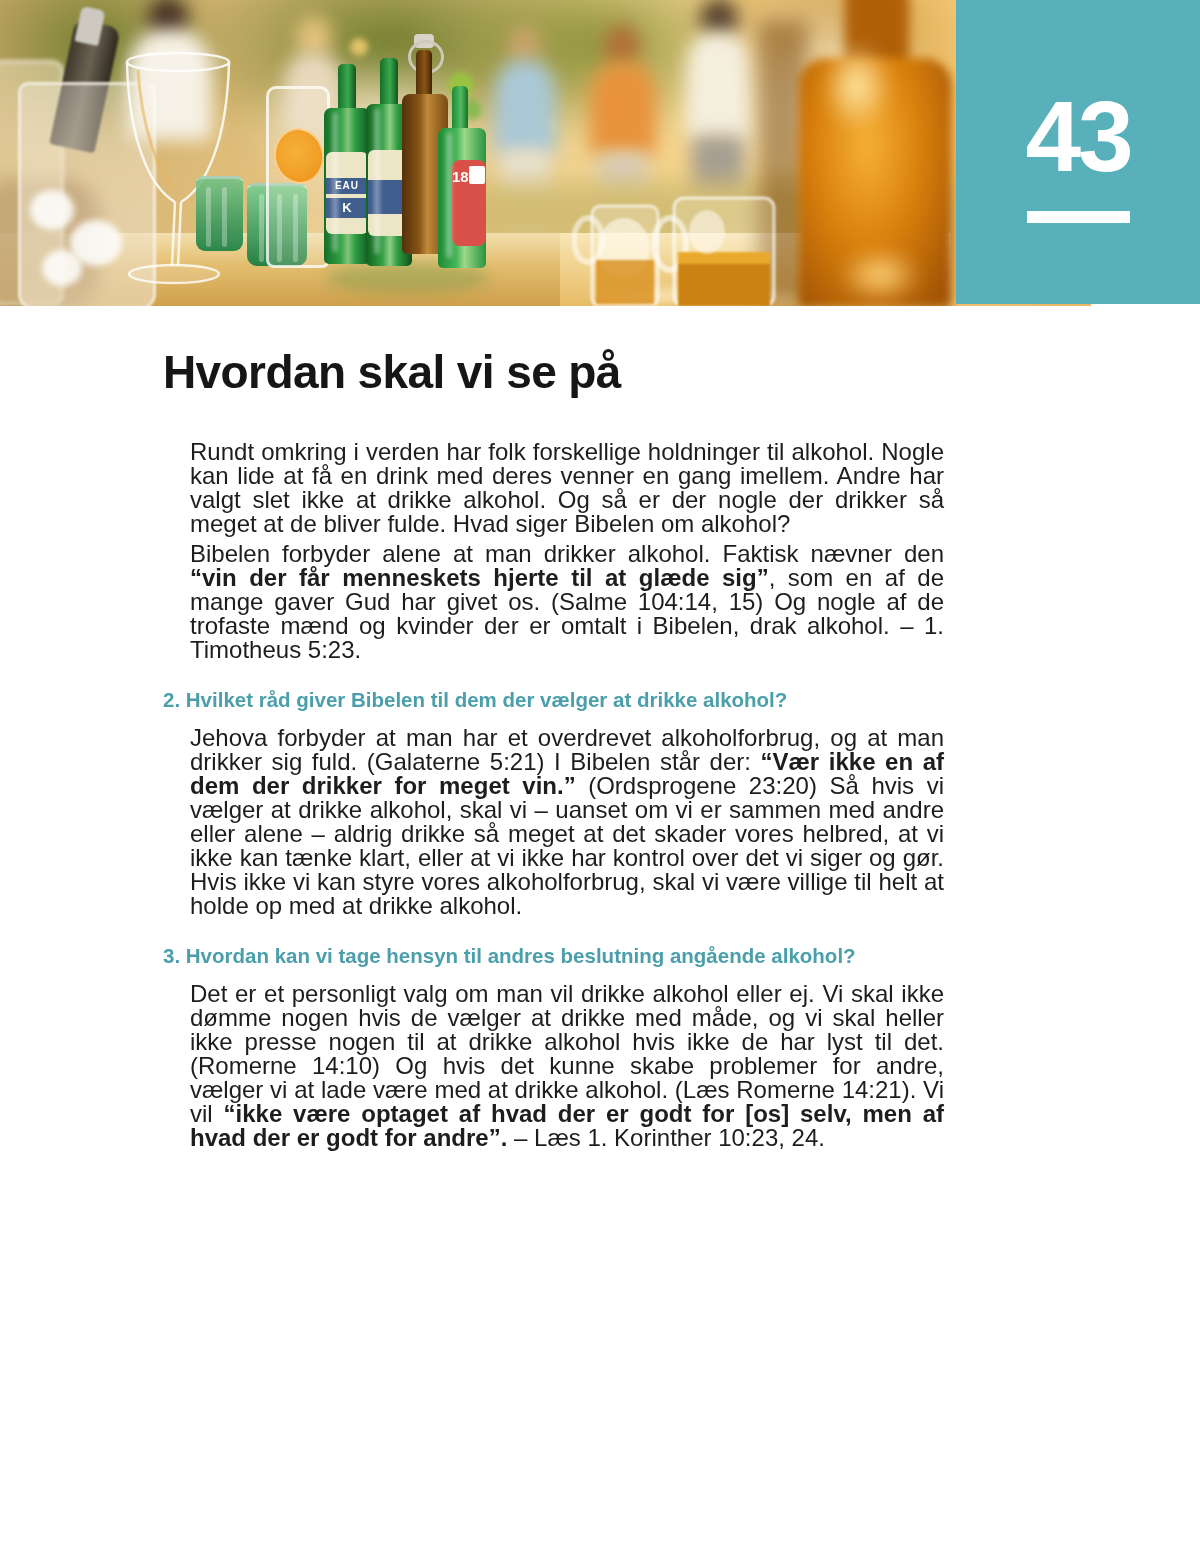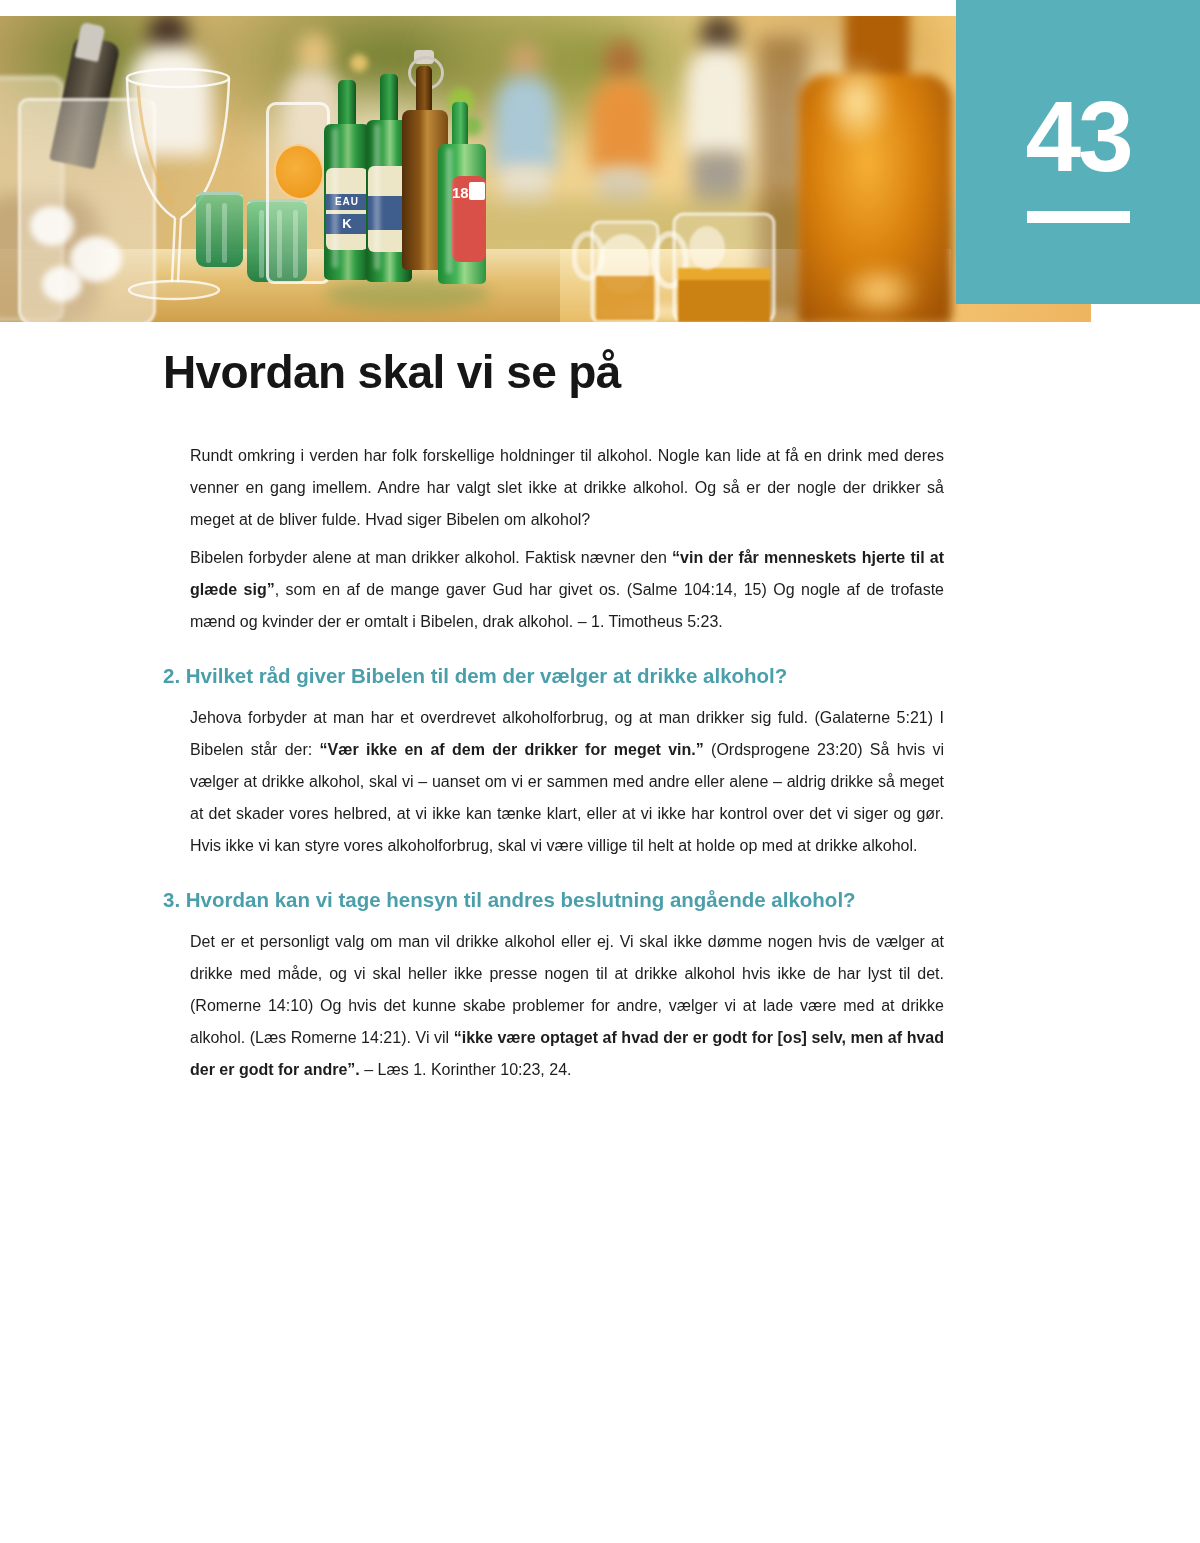--- a/index.html
+++ b/index.html
@@ -1,20 +1,20 @@
 <!DOCTYPE html>
 <html><head>
 <meta charset="utf-8">
 <style>
   html,body{margin:0;padding:0;background:#ffffff;}
   .page{position:relative;width:1200px;height:1543px;background:#ffffff;overflow:hidden;
         font-family:"Liberation Sans",sans-serif;}
 
   
-  .photo{position:absolute;left:0;top:16px;width:1091px;height:306px;overflow:hidden;
+  .photo{position:absolute;left:0;top:0;width:1091px;height:306px;overflow:hidden;
          background:linear-gradient(105deg,#caa96b 0%,#e3c17c 28%,#f3d694 55%,#f7cf7e 75%,#eeb45f 100%);}
   .photo *{position:absolute;}
   .fol{border-radius:50%;filter:blur(16px);}
   .f1{left:-40px;top:-60px;width:270px;height:210px;background:radial-gradient(closest-side,#6f7d2e,rgba(111,125,46,0));}
   .f2{left:170px;top:-70px;width:440px;height:230px;background:radial-gradient(closest-side,#6d7b2c,rgba(109,123,44,0));}
   .f3{left:420px;top:-50px;width:340px;height:190px;background:radial-gradient(closest-side,#8a9138,rgba(138,145,56,0));}
   .f4{left:690px;top:-70px;width:280px;height:210px;background:radial-gradient(closest-side,#c08a2e,rgba(192,138,46,0));}
   .skygap{left:240px;top:55px;width:270px;height:150px;background:radial-gradient(closest-side,rgba(247,236,210,.95),rgba(247,236,210,0));filter:blur(14px);border-radius:50%;}
   .sun{left:690px;top:-30px;width:250px;height:280px;background:radial-gradient(closest-side,rgba(255,250,228,.98),rgba(255,244,208,0));filter:blur(10px);border-radius:50%;}
   .bokeh{border-radius:50%;filter:blur(3px);}
@@ -82,21 +82,21 @@
   .chapter-box{position:absolute;left:956px;top:0;width:244px;height:304px;background:#58b0ba;
                display:flex;flex-direction:column;align-items:center;justify-content:center;
                padding-top:14px;box-sizing:border-box;gap:12px;}
   .chapter-number{font-size:100px;font-weight:bold;color:#ffffff;line-height:.82;letter-spacing:-3px;}
   .chapter-underline{width:103px;height:12px;background:#ffffff;margin-top:22px;}
 
   
   .content{position:absolute;left:163px;top:346px;width:795px;color:#1d1d1d;}
   h1{font-size:46px;line-height:52px;font-weight:bold;color:#161616;margin:0 0 42px 0;letter-spacing:-.6px;}
   .qhead{font-size:20.5px;line-height:26px;font-weight:bold;color:#4b9fab;margin:25px 0 13px 0;}
-  .body-p{font-size:16px;line-height:32px;text-align:justify;margin:0 14px 6px 27px;}
+  .body-p{font-size:24px;line-height:24px;text-align:justify;margin:0 14px 6px 27px;}
   .body-p .b{font-weight:bold;}
 </style>
 </head>
 <body>
 
 <div class="page">
 
   <div class="photo">
     <div>
       <div class="fol f1"></div>

